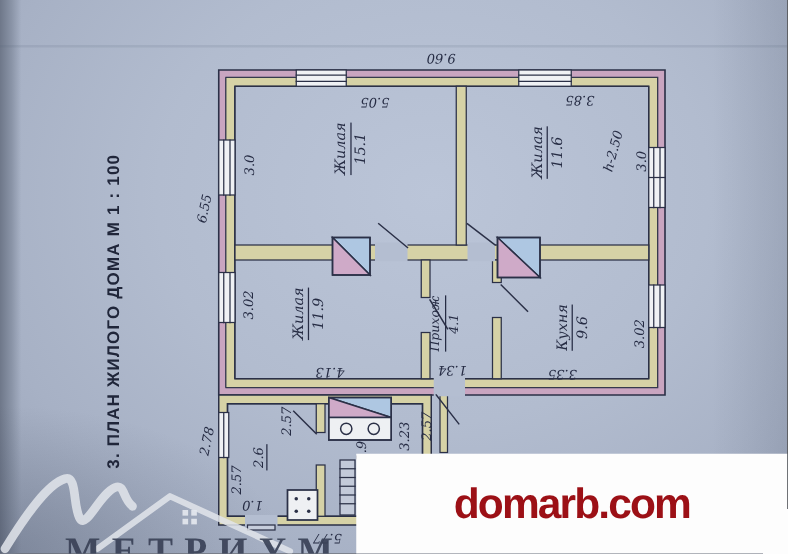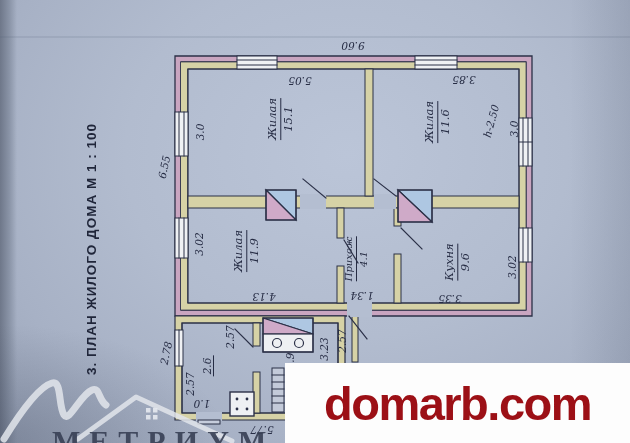--- a/index.html
+++ b/index.html
@@ -44,21 +44,21 @@
     position:absolute;left:52px;top:424px;white-space:nowrap;
     font-family:"Liberation Serif",serif;font-weight:bold;
     font-size:30px;letter-spacing:9px;color:#3a4257;opacity:.92;
   }
   .watermark-box{
     position:absolute;left:285px;top:363px;width:345px;height:80px;
     background:#fdfdfd;display:flex;align-items:center;justify-content:center;
   }
   .watermark-box span{
     font-family:"Liberation Sans",sans-serif;font-weight:bold;
-    font-size:47px;letter-spacing:-1.5px;color:#9c1016;
+    font-size:34px;letter-spacing:-1.5px;color:#9c1016;
   }
 </style>
 </head>
 <body>
 
 <div class="screen">
 
   <div class="edge-left"></div>
   <div class="edge-right"></div>
   <div class="corner-bl"></div>

